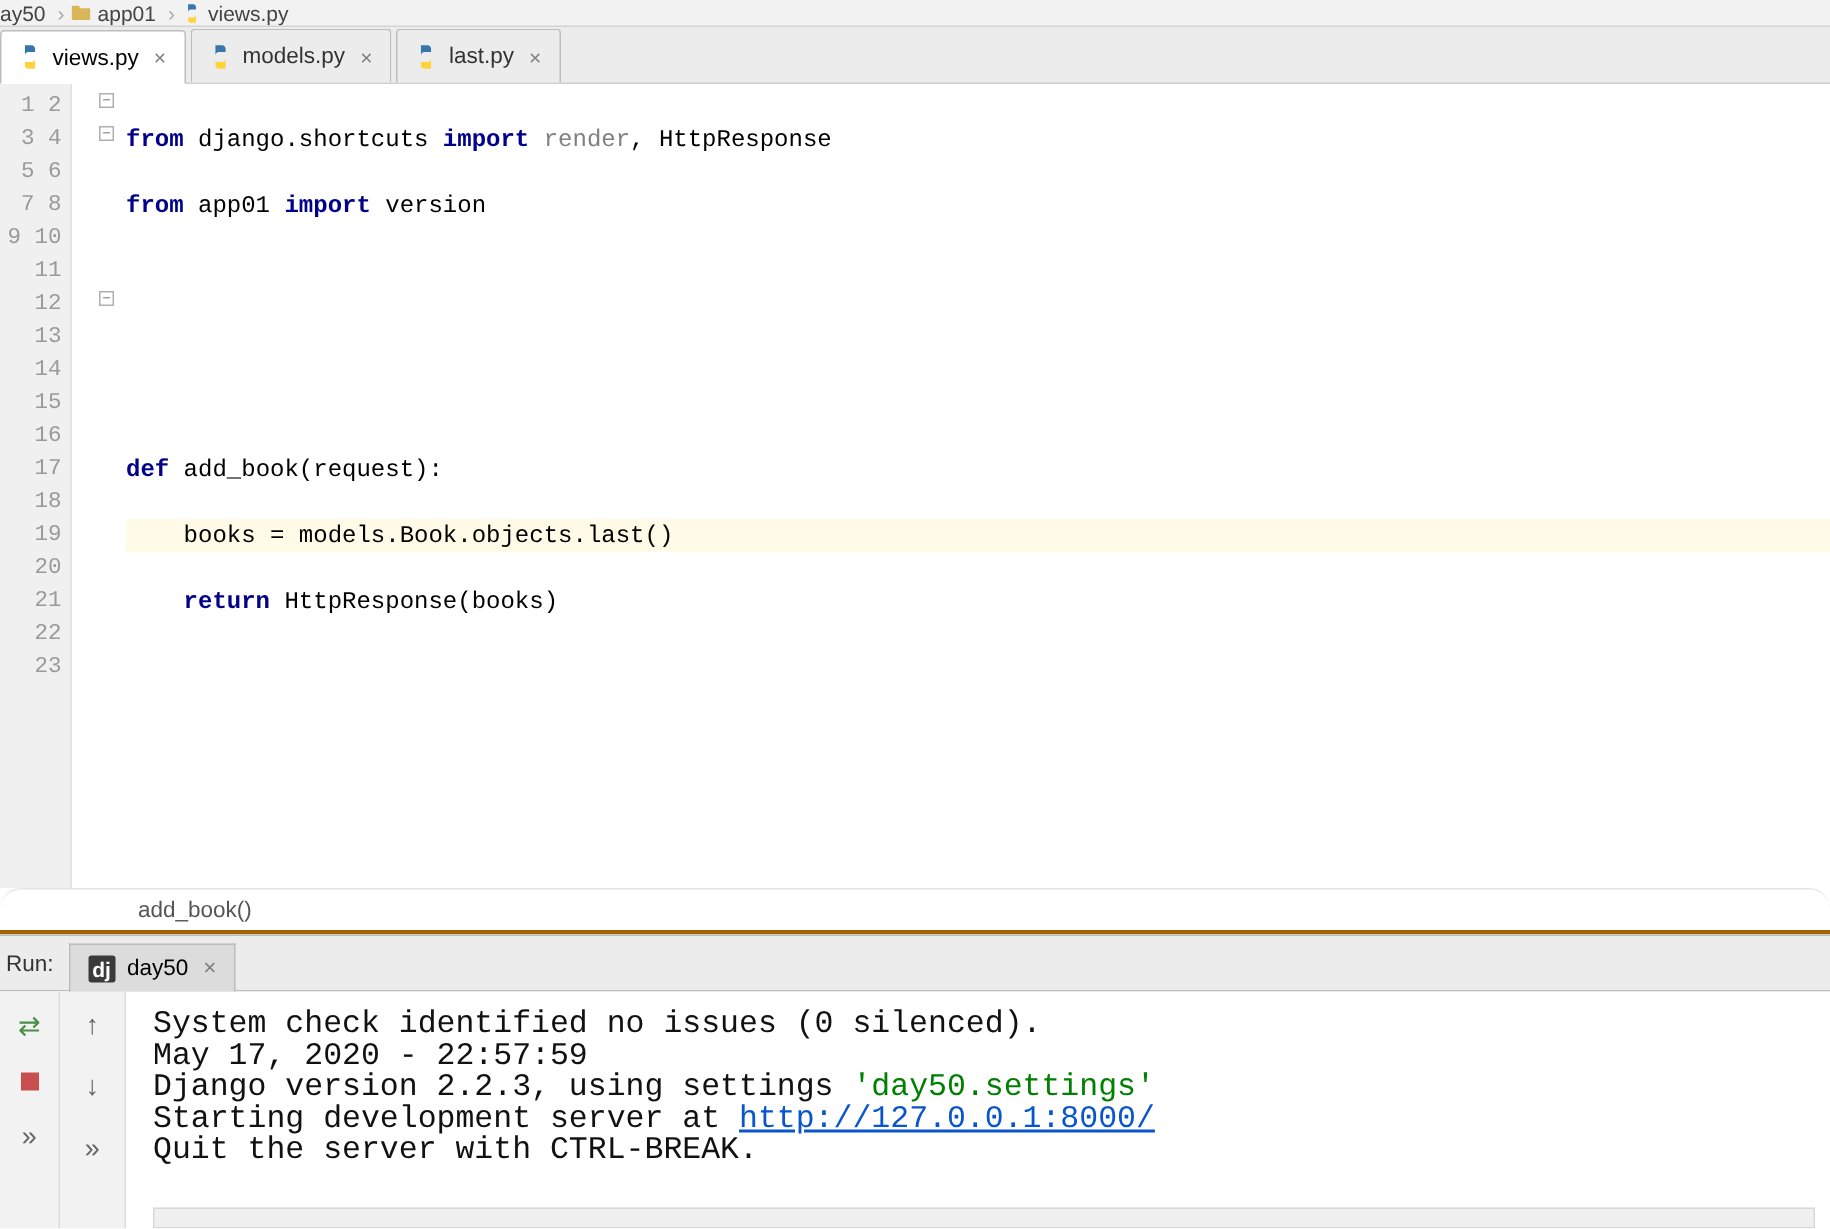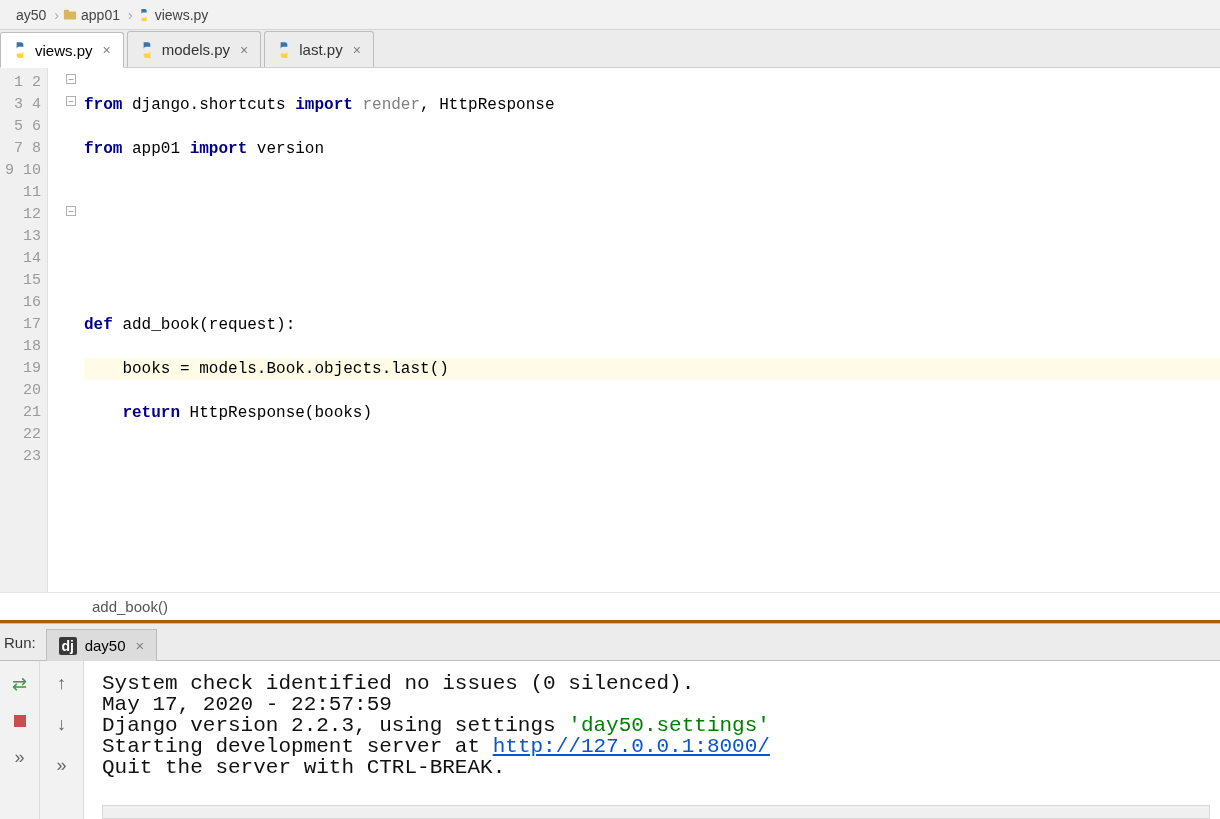--- a/index.html
+++ b/index.html
@@ -8,26 +8,26 @@
     font-size: 13px;
     background: #fff;
     color: #000;
     width: 1220px;
     height: 819px;
     overflow: hidden;
     display: flex;
     flex-direction: column;
   }
   .breadcrumb-bar {
-    height: 30px;
+    height: 18px;
     background: #f2f2f2;
     border-bottom: 1px solid #d4d4d4;
     display: flex;
     align-items: center;
-    padding-left: 16px;
+    padding-left: 0;
     font-size: 14px;
     color: #444;
     overflow: hidden;
   }
   .breadcrumb-bar .crumb { display: inline-flex; align-items: center; margin-right: 4px; }
   .breadcrumb-bar .chev { color: #aaa; margin: 0 4px; }
   .breadcrumb-bar .mini-icon { width:14px; height:14px; margin-right:4px; display:inline-block; }
 
   .tabs-bar {
     height: 38px;
@@ -122,20 +122,21 @@
   .breadcrumb-func {
     height: 28px;
     background:#fff;
     border-top:1px solid #e5e5e5;
     font-size:15px;
     color:#555;
     padding-left: 92px;
     display:flex;
     align-items:center;
     font-family:"Segoe UI",sans-serif;
+    border-radius:14px;
   }
 
   .run-bar {
     height: 38px;
     background:#ececec;
     border-top:1px solid #bdbdbd;
     border-bottom:1px solid #bdbdbd;
     display:flex;
     align-items:center;
     font-size:15px;

